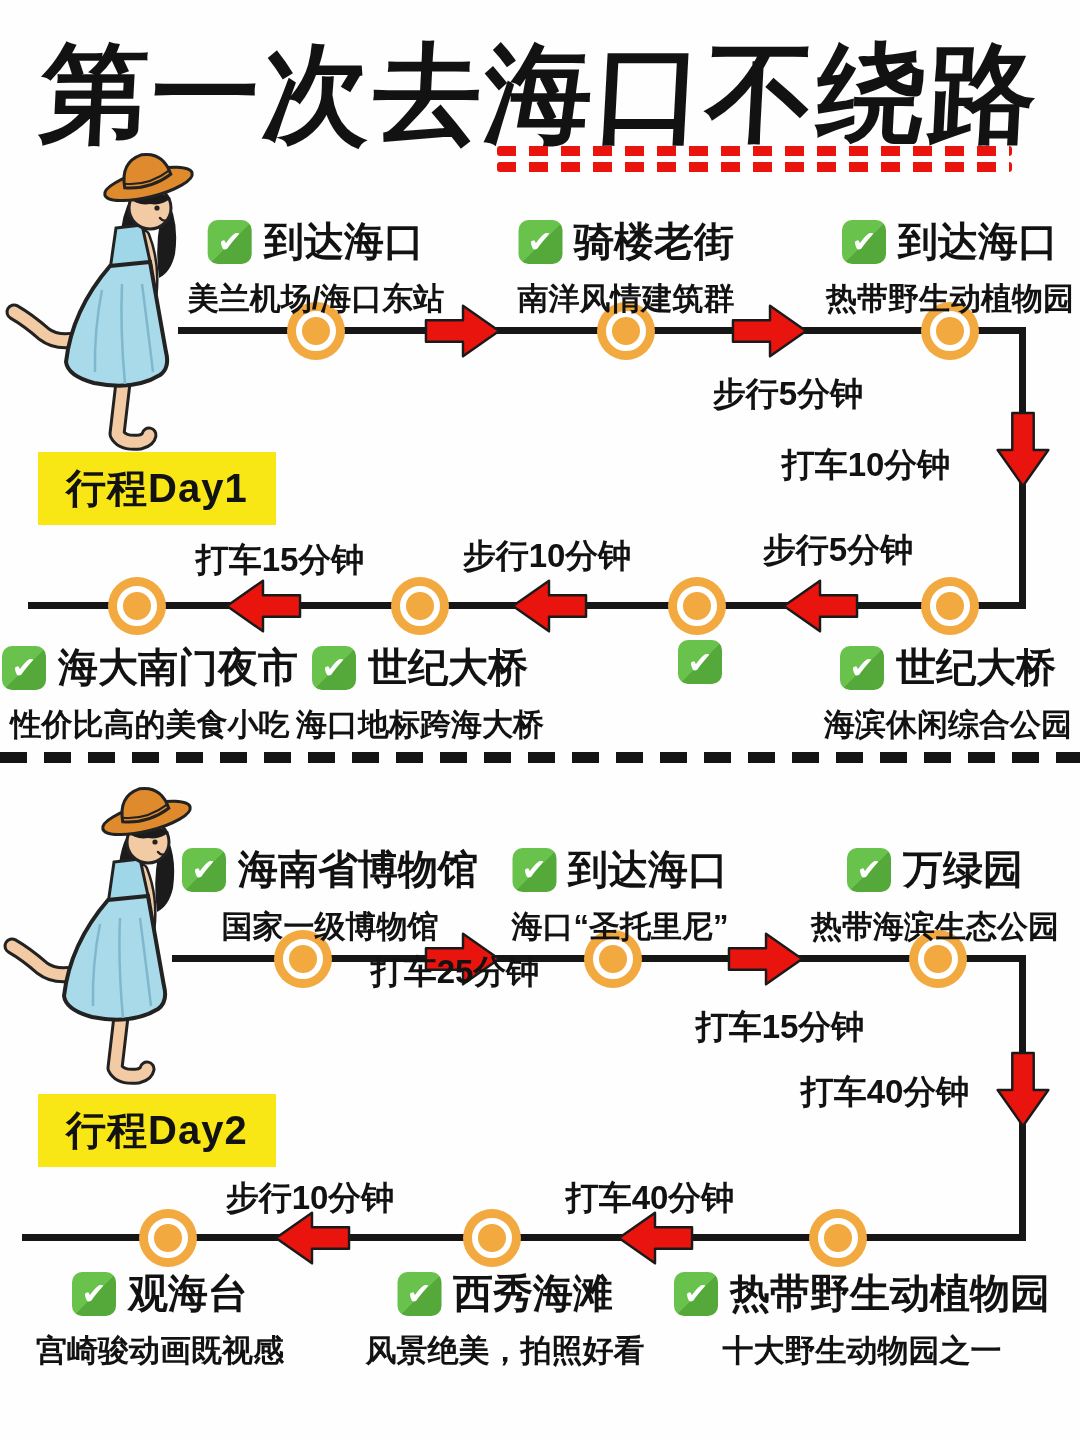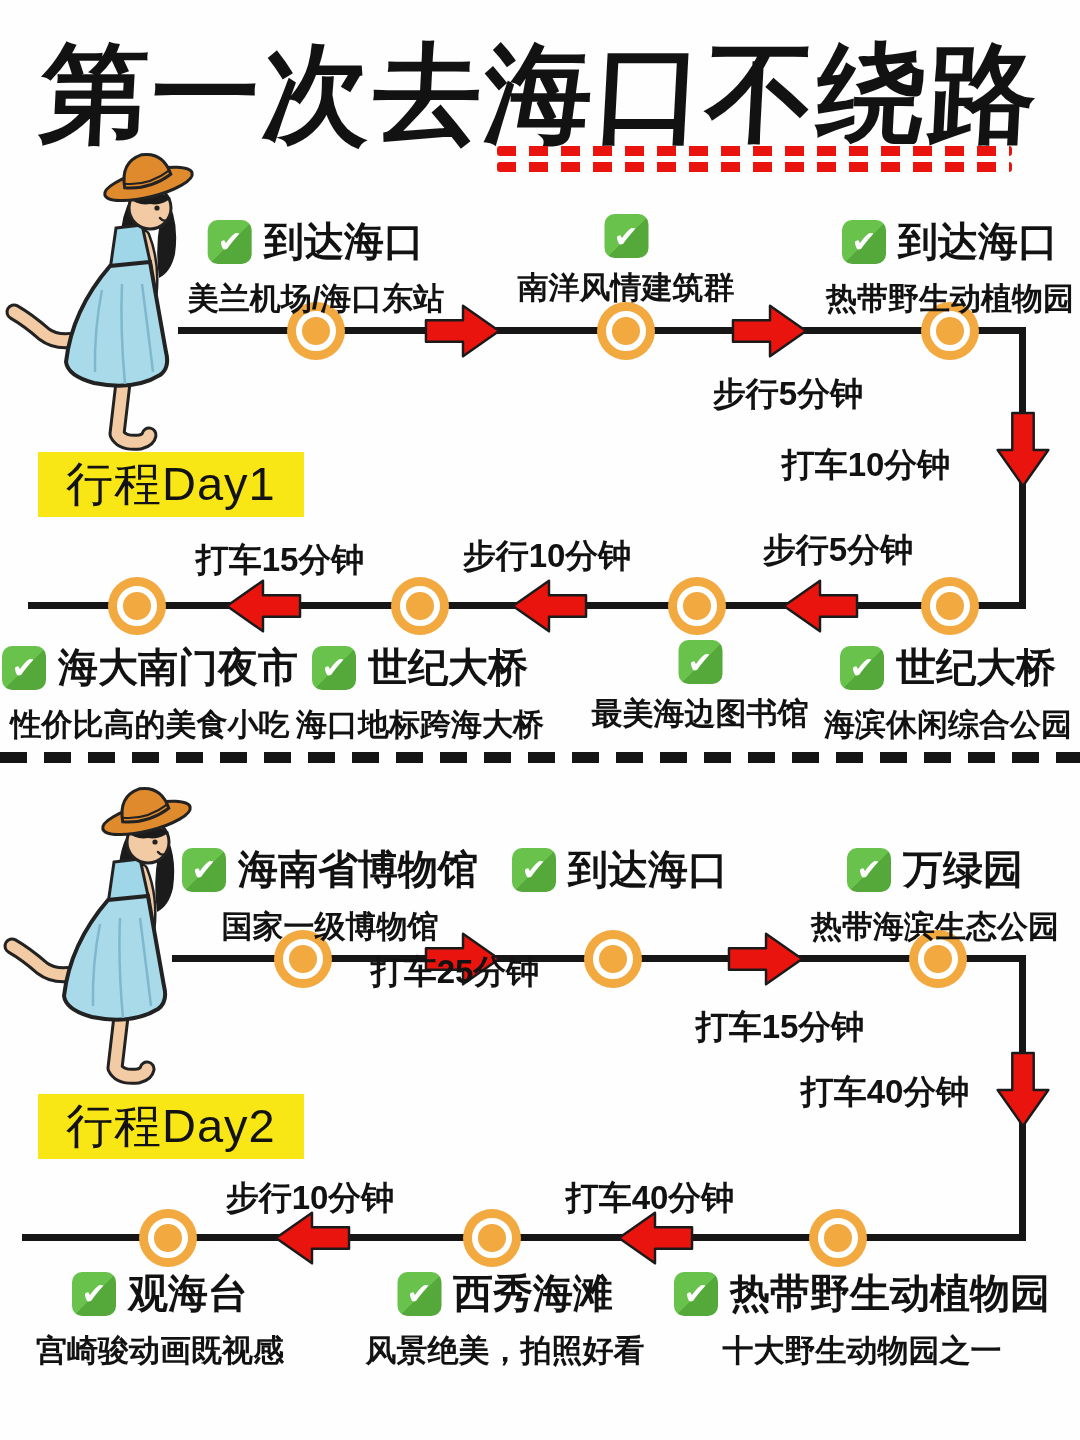--- a/index.html
+++ b/index.html
@@ -44,21 +44,21 @@
     background:linear-gradient(135deg,#68c24c 52%,#55a93a 52%);
     color:#ffffff;font-size:30px;font-weight:900;align-items:center;justify-content:center;
   }
   .stop-desc{margin-top:9px;font-size:31px;font-weight:800;color:#121212;}
   
   .transit{position:absolute;transform:translateX(-50%);font-size:33px;font-weight:900;
     color:#121212;white-space:nowrap;}
   
   .daybox{
     position:absolute;background:#F8E715;color:#121212;
-    font-size:47px;font-weight:400;padding:1px 28px;letter-spacing:1px;
+    font-size:40px;font-weight:700;padding:9px 28px;letter-spacing:1px;
   }
   .girl{position:absolute;}
 </style>
 </head>
 <body>
 
 <svg width="0" height="0" style="position:absolute" aria-hidden="true">
   <defs>
     <polygon id="block-arrow" points="2,18 40,18 40,3 77,29 40,55 40,40 2,40" fill="#E9140E" stroke="#1a1a1a" stroke-width="2.5" stroke-linejoin="round"></polygon>
     <g id="girl-shape">
@@ -159,20 +159,21 @@
   <div class="stop" style="left:316px;top:214px">
     <div class="stop-title">
         <span class="check">✔</span>
         <span>到达海口</span>
       </div>
     <div class="stop-desc">美兰机场/海口东站</div>
   </div>
   <div class="stop" style="left:626px;top:214px">
     <div class="stop-title">
         <span class="check">✔</span>
+        <span>骑楼老街</span>
       </div>
     <div class="stop-desc">南洋风情建筑群</div>
   </div>
   <div class="stop" style="left:950px;top:214px">
     <div class="stop-title">
         <span class="check">✔</span>
         <span>到达海口</span>
       </div>
     <div class="stop-desc">热带野生动植物园</div>
   </div>
@@ -196,21 +197,20 @@
     <div class="stop-title">
         <span class="check">✔</span>
         <span>世纪大桥</span>
       </div>
     <div class="stop-desc">海口地标跨海大桥</div>
   </div>
   <div class="stop" style="left:700px;top:640px">
     <div class="stop-title">
         <span class="check">✔</span>
       </div>
-    <div class="stop-desc">最美海边图书馆</div>
   </div>
   <div class="stop" style="left:948px;top:640px">
     <div class="stop-title">
         <span class="check">✔</span>
         <span>世纪大桥</span>
       </div>
     <div class="stop-desc">海滨休闲综合公园</div>
   </div>
 
   <div class="divider" style="top:752px"></div>
@@ -259,20 +259,21 @@
         <span class="check">✔</span>
         <span>海南省博物馆</span>
       </div>
     <div class="stop-desc">国家一级博物馆</div>
   </div>
   <div class="stop" style="left:620px;top:842px">
     <div class="stop-title">
         <span class="check">✔</span>
         <span>到达海口</span>
       </div>
+    <div class="stop-desc">海口“圣托里尼”</div>
   </div>
   <div class="stop" style="left:935px;top:842px">
     <div class="stop-title">
         <span class="check">✔</span>
         <span>万绿园</span>
       </div>
     <div class="stop-desc">热带海滨生态公园</div>
   </div>
 
   <div class="transit" style="left:455px;top:950px">打车25分钟</div>

